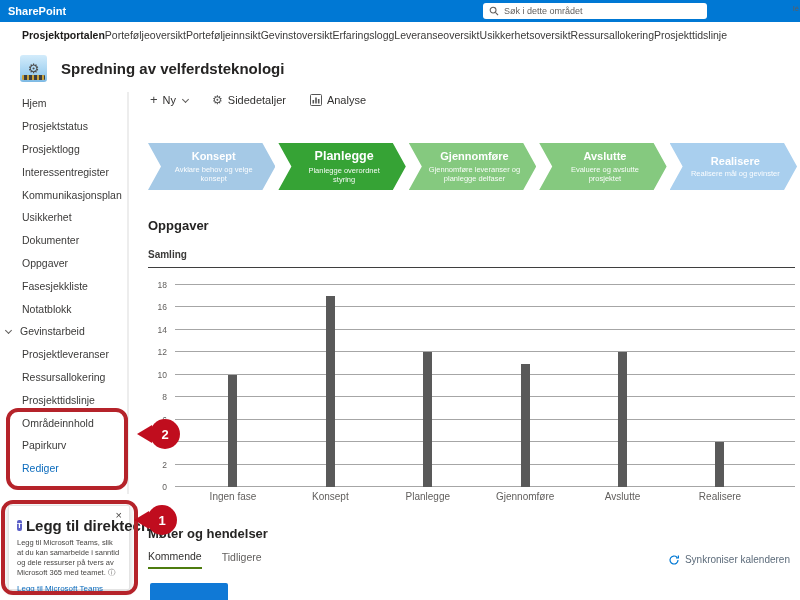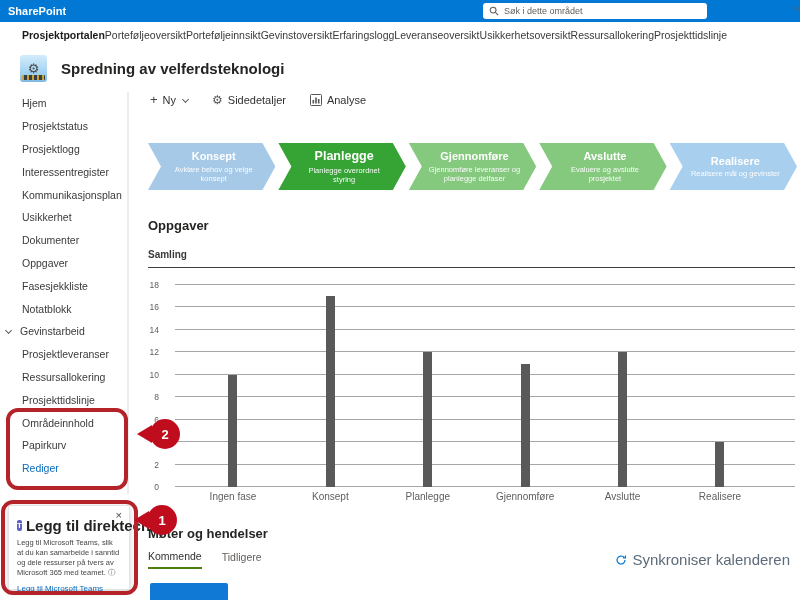--- a/index.html
+++ b/index.html
@@ -56,32 +56,32 @@
   .ph-name { font-size:11px; font-weight:bold; line-height:1.25; }
   .chevron.current .ph-name { font-size:12.5px; }
   .ph-desc { font-size:7.5px; line-height:1.2; opacity:.95; margin-top:1px; }
   
   .tasks-title { position:absolute; left:0; top:130px; font-size:13px; font-weight:bold; color:#252423; }
   .samling { position:absolute; left:0; top:161px; font-size:10px; font-weight:bold; color:#3b3a39; }
   .sepline { position:absolute; left:0; top:179px; width:calc(100% - 5px); height:1px; background:#3f3f3f; }
   .chart { position:absolute; left:0; top:197px; width:calc(100% - 5px); }
   .chart-row { display:flex; }
   .ylabels { position:relative; width:27px; height:202px; }
-  .ylabel { position:absolute; right:16px; bottom:0; transform:translateY(50%); font-size:8.5px; color:#605e5c; }
+  .ylabel { position:absolute; right:8px; bottom:0; transform:translateY(50%); font-size:8.5px; color:#605e5c; }
   .plot { position:relative; flex:1; height:202px; }
   .gridline { position:absolute; left:0; right:0; height:1px; background:#a6a6a6; }
   .bar { position:absolute; bottom:0; width:9px; }
   .xlabels { position:relative; height:16px; margin-left:27px; }
   .xlabel { position:absolute; top:4px; transform:translateX(-50%); font-size:10px; color:#605e5c; white-space:nowrap; }
   
   .meetings-title { position:absolute; left:0; top:438px; font-size:13px; font-weight:bold; color:#252423; }
   .tabsrow { position:absolute; left:0; top:462px; width:calc(100% - 10px); display:flex; align-items:center; }
   .mtab { font-size:10.5px; color:#605e5c; margin-right:20px; padding-bottom:5px; cursor:pointer; }
   .mtab.active { color:#323130; border-bottom:2px solid #4d7c0f; }
-  .synclink { margin-left:auto; display:flex; align-items:center; gap:5px; font-size:15px; color:#5c6b7a; cursor:pointer; }
+  .synclink { margin-left:auto; display:flex; align-items:center; gap:5px; font-size:10px; color:#5c6b7a; cursor:pointer; }
   .primary-btn { position:absolute; left:2px; top:495px; width:78px; height:26px; background:#1079d6; border:none; border-radius:2px; cursor:pointer; }
   
   .teams-card {
     position:absolute; left:8px; top:505px; width:122px; height:85px; background:#fff;
     border:1px solid #e4e4e4; box-shadow:0 2px 6px rgba(0,0,0,.18); border-radius:2px; padding:7px 8px 0 8px; z-index:4;
   }
   .tp-close { position:absolute; top:3px; right:7px; font-size:11px; color:#484644; cursor:pointer; }
   .tp-titlerow { display:flex; align-items:center; gap:4px; margin-top:4px; }
   .teams-ic { width:11px; height:11px; background:#5b5fc7; color:#fff; font-size:8px; font-weight:bold; border-radius:2px; display:flex; align-items:center; justify-content:center; }
   .tp-title { font-size:15px; font-weight:bold; color:#252423; white-space:nowrap; }

